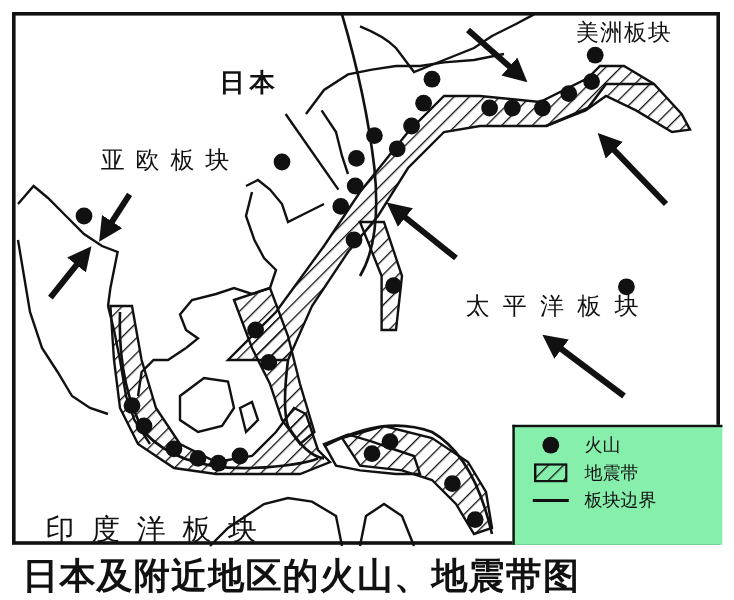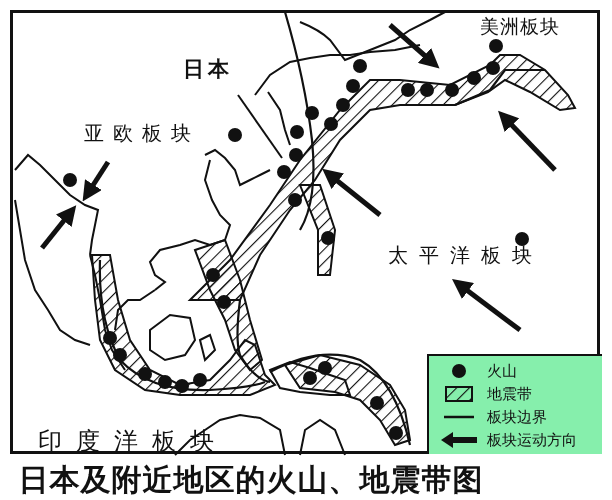--- a/index.html
+++ b/index.html
@@ -149,23 +149,15 @@
     <span class="leg-text">地震带</span>
   </div>
   <div class="leg-row" style="top:50px">
     <span class="leg-sym">
       <svg width="34" height="10">
           <line x1="2" y1="5" x2="32" y2="5" stroke="#111" stroke-width="2.5"></line>
         </svg>
     </span>
     <span class="leg-text">板块边界</span>
   </div>
-  <div class="leg-row" style="top:73px">
-    <span class="leg-sym">
-      <svg width="40" height="18">
-          <polygon points="2,9 14,1 14,6 38,6 38,12 14,12 14,17" fill="#111"></polygon>
-        </svg>
-    </span>
-    <span class="leg-text">板块运动方向</span>
-  </div>
 </div>
 
 <div id="caption">日本及附近地区的火山、地震带图</div>
 
 </body></html>

